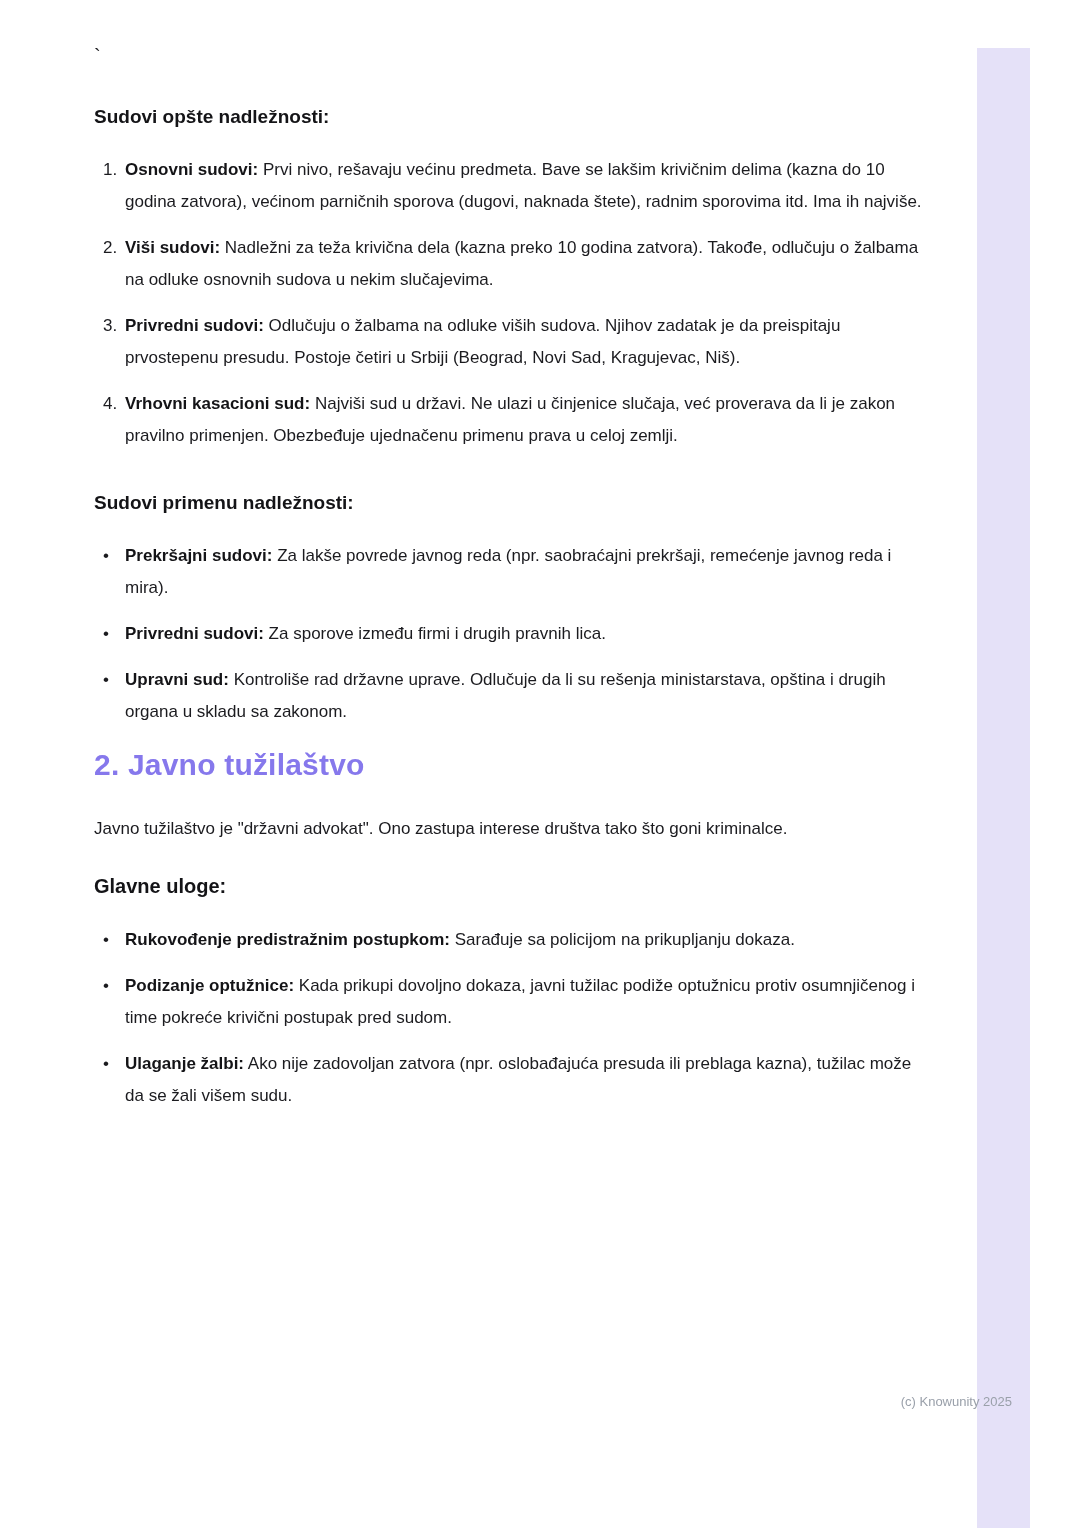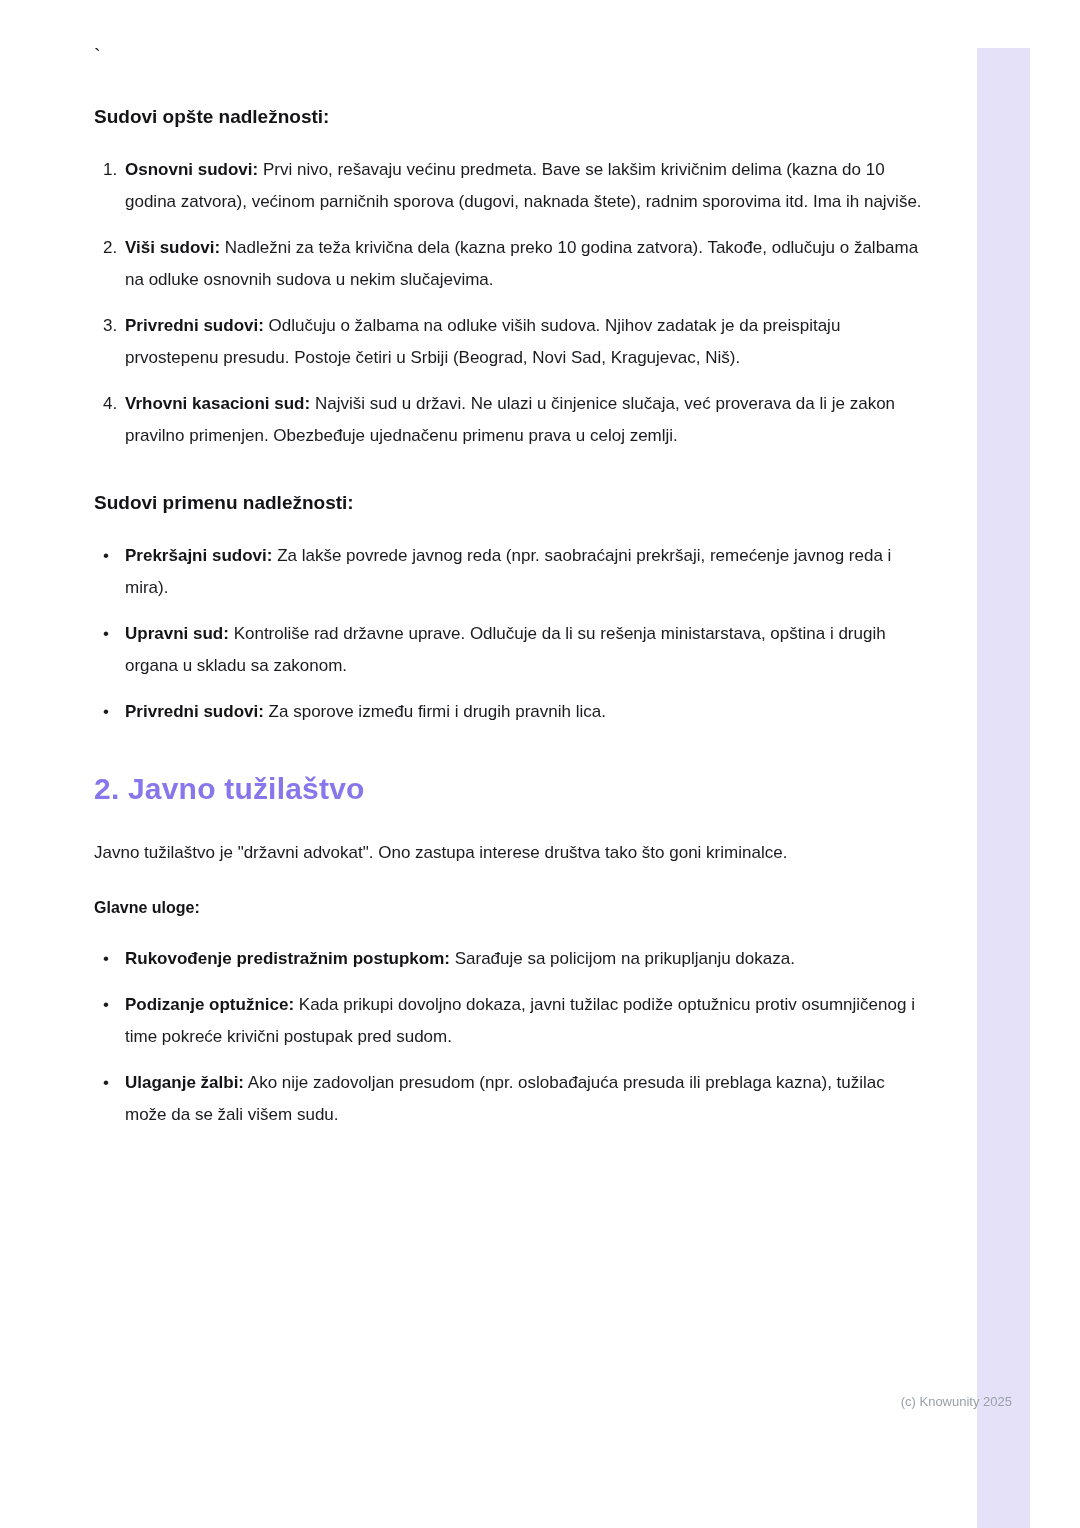--- a/index.html
+++ b/index.html
@@ -58,31 +58,31 @@
     width: 22px;
     flex-shrink: 0;
     font-size: 17px;
   }
   .li-body { flex: 1; }
   .li-body strong { font-weight: bold; color: #141417; text-align: center; }
   .big-heading {
     font-size: 30px;
     font-weight: bold;
     color: var(--accent);
-    margin: 44px 0 30px 0;
+    margin: 20px 0 30px 0;
     letter-spacing: 0.2px;
   }
   .intro {
     font-size: 17px;
     line-height: 33px;
     text-align: justify;
     margin: 0 0 30px 0;
   }
   .sub-title {
-    font-size: 16px;
+    font-size: 20px;
     font-weight: bold;
     margin: 0 0 26px 0;
     color: #141417;
   }
   .footer-credit {
     position: absolute;
     top: 1394px;
     right: 68px;
     font-size: 13px;
     color: #9aa0aa;
@@ -135,28 +135,28 @@
 
   <ul class="bullets">
     <li>
       <div class="li-body">
         <strong>Prekršajni sudovi:</strong>
         <span>Za lakše povrede javnog reda (npr. saobraćajni prekršaji, remećenje javnog reda i mira).</span>
       </div>
     </li>
     <li>
       <div class="li-body">
-        <strong>Upravni sud:</strong>
-        <span>Kontroliše rad državne uprave. Odlučuje da li su rešenja ministarstava, opština i drugih organa u skladu sa zakonom.</span>
+        <strong>Privredni sudovi:</strong>
+        <span>Za sporove između firmi i drugih pravnih lica.</span>
       </div>
     </li>
     <li>
       <div class="li-body">
-        <strong>Privredni sudovi:</strong>
-        <span>Za sporove između firmi i drugih pravnih lica.</span>
+        <strong>Upravni sud:</strong>
+        <span>Kontroliše rad državne uprave. Odlučuje da li su rešenja ministarstava, opština i drugih organa u skladu sa zakonom.</span>
       </div>
     </li>
   </ul>
 
   <h2 class="big-heading">2. Javno tužilaštvo</h2>
 
   <p class="intro">Javno tužilaštvo je "državni advokat". Ono zastupa interese društva tako što goni kriminalce.</p>
 
   <h4 class="sub-title">Glavne uloge:</h4>
 
@@ -169,20 +169,20 @@
     </li>
     <li>
       <div class="li-body">
         <strong>Podizanje optužnice:</strong>
         <span>Kada prikupi dovoljno dokaza, javni tužilac podiže optužnicu protiv osumnjičenog i time pokreće krivični postupak pred sudom.</span>
       </div>
     </li>
     <li>
       <div class="li-body">
         <strong>Ulaganje žalbi:</strong>
-        <span>Ako nije zadovoljan presudom (npr. oslobađajuća presuda ili preblaga kazna), tužilac može da se žali višem sudu.</span>
+        <span>Ako nije zadovoljan zatvora (npr. oslobađajuća presuda ili preblaga kazna), tužilac može da se žali višem sudu.</span>
       </div>
     </li>
   </ul>
 
 </div>
 
 <div class="footer-credit">(c) Knowunity 2025</div>
 
 </body></html>

